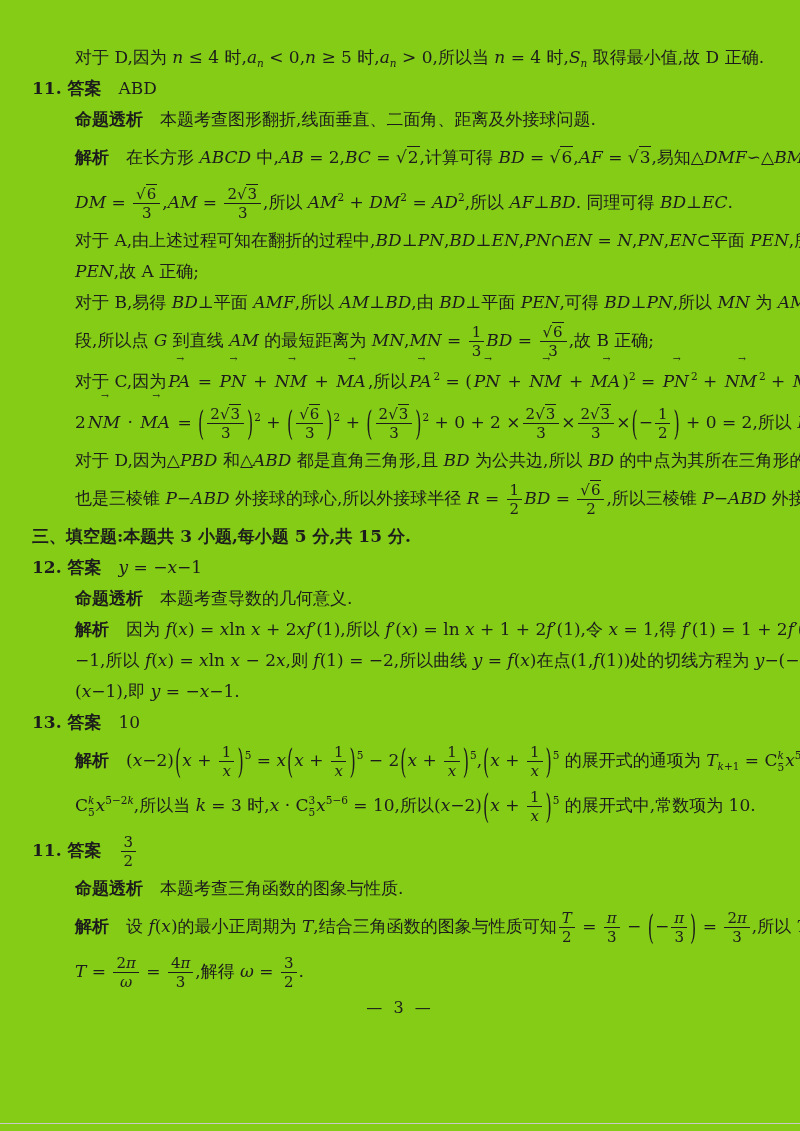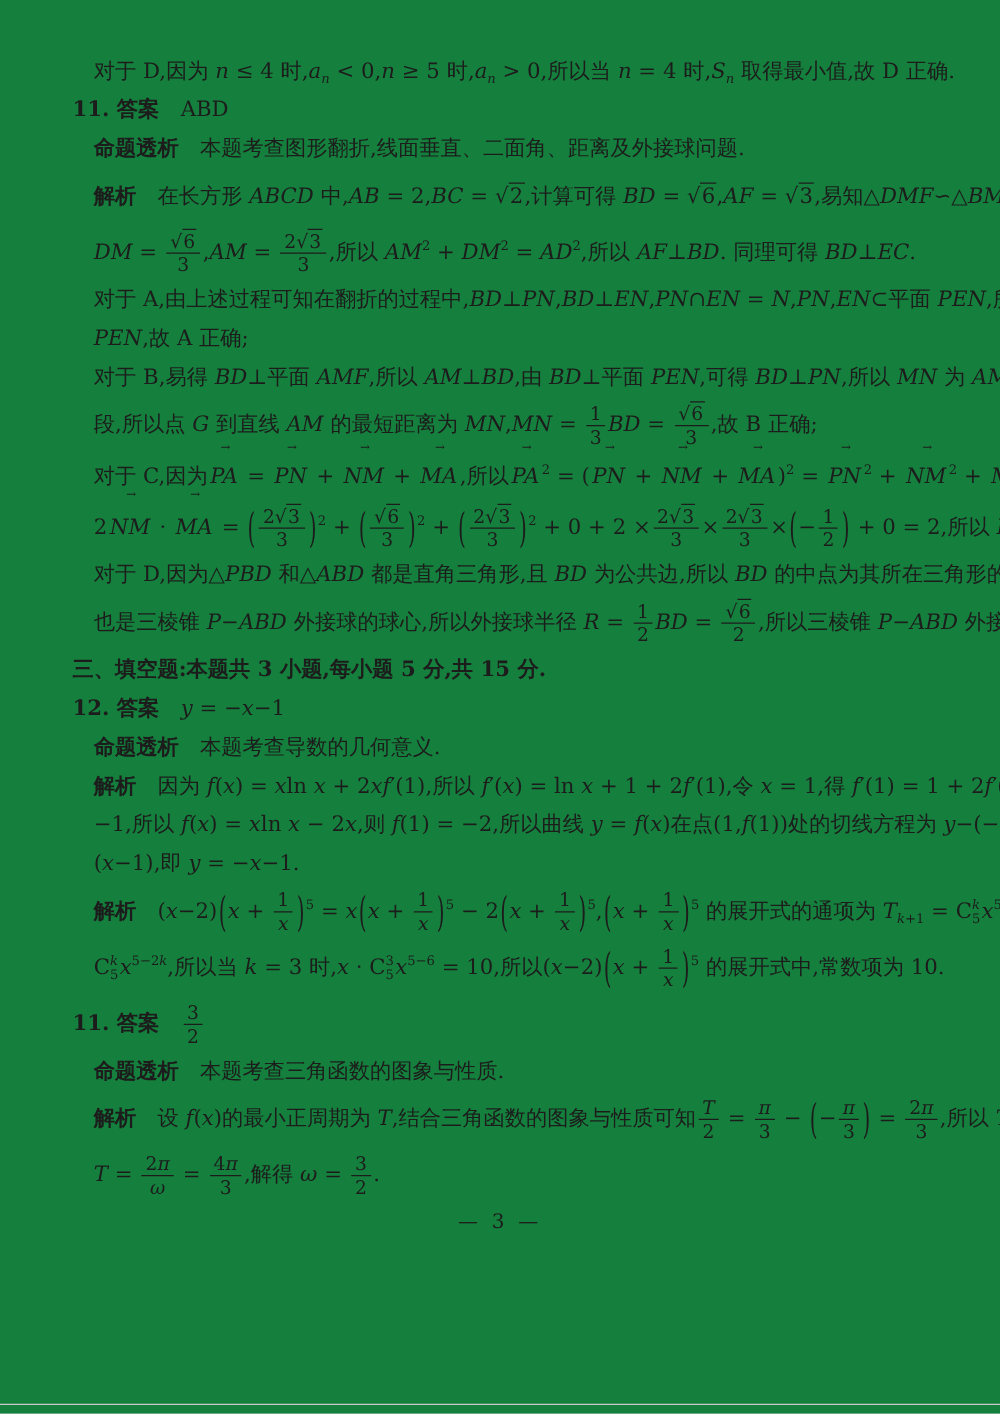--- a/index.html
+++ b/index.html
@@ -16,21 +16,21 @@
   .content{padding-top:42px;}
   .ln{
     height:31px;line-height:31px;
     padding-right:58px;
     white-space:nowrap;
     overflow:visible;
   }
   .ln.med{height:37px;line-height:37px;}
   .ln.tall{height:45px;line-height:45px;}
   .ind-body{padding-left:75px;}
-  .ind-num{padding-left:58px;}
+  .ind-num{padding-left:32px;}
   .bd{font-weight:bold;}
   i{font-style:italic;}
   
   .frac{
     display:inline-flex;flex-direction:column;align-items:center;
     vertical-align:middle;line-height:1.08;font-size:15px;
     margin:0 2px;text-align:center;
   }
   .frac .fn{border-bottom:1.2px solid currentColor;padding:0 3px 1px;}
   .frac .fd{padding-top:1px;}
@@ -60,21 +60,21 @@
     text-align:center;font-size:16px;margin-top:4px;letter-spacing:3px;
   }
   .bottom-rule{
     position:absolute;left:0;right:0;bottom:7px;
     border-top:1px solid #c9c9c9;
   }
 </style>
 </head>
 <body>
 
-<div class="page" style="color: rgb(28, 28, 28); background: #15803d;">
+<div class="page" style="color: rgb(28, 28, 28); background: #84cc16;">
   <div class="content" id="doc">
       <div class="ln ind-body">对于 <span class="up">D</span>,因为 <i>n</i> ≤ 4 时,<i>a</i><span class="subb"><i>n</i></span> &lt; 0,<i>n</i> ≥ 5 时,<i>a</i><span class="subb"><i>n</i></span> &gt; 0,所以当 <i>n</i> = 4 时,<i>S</i><span class="subb"><i>n</i></span> 取得最小值,故 <span class="up">D</span> 正确.</div>
       <div class="ln ind-num"><span class="bd">11. 答案</span>　<span class="up">ABD</span></div>
       <div class="ln ind-body"><span class="bd">命题透析</span>　本题考查图形翻折,线面垂直、二面角、距离及外接球问题.</div>
       <div class="ln ind-body tall"><span class="bd">解析</span>　在长方形 <i>ABCD</i> 中,<i>AB</i> = 2,<i>BC</i> = <span class="sq">√<span class="rv">2</span></span>,计算可得 <i>BD</i> = <span class="sq">√<span class="rv">6</span></span>,<i>AF</i> = <span class="sq">√<span class="rv">3</span></span>,易知△<i>DMF</i>∽△<i>BMA</i>,又 = ,所以</div>
       <div class="ln ind-body tall"><i>DM</i> = <span class="frac">
           <span class="fn"><span class="sq">√<span class="rv">6</span></span></span>
           <span class="fd">3</span>
         </span>,<i>AM</i> = <span class="frac">
           <span class="fn">2<span class="sq">√<span class="rv">3</span></span></span>
@@ -117,20 +117,21 @@
         </span><i>BD</i> = <span class="frac">
           <span class="fn"><span class="sq">√<span class="rv">6</span></span></span>
           <span class="fd">2</span>
         </span>,所以三棱锥 <i>P</i>−<i>ABD</i> 外接球的表面积</div>
       <div class="ln ind-num"><span class="bd">三、填空题:本题共 3 小题,每小题 5 分,共 15 分.</span></div>
       <div class="ln ind-num"><span class="bd">12. 答案</span>　<i>y</i> = −<i>x</i>−1</div>
       <div class="ln ind-body"><span class="bd">命题透析</span>　本题考查导数的几何意义.</div>
       <div class="ln ind-body"><span class="bd">解析</span>　因为 <i>f</i>(<i>x</i>) = <i>x</i><span class="up">ln</span> <i>x</i> + 2<i>xf</i>′(1),所以 <i>f</i>′(<i>x</i>) = <span class="up">ln</span> <i>x</i> + 1 + 2<i>f</i>′(1),令 <i>x</i> = 1,得 <i>f</i>′(1) = 1 + 2<i>f</i>′(1),解得 ′(1) =</div>
       <div class="ln ind-body">−1,所以 <i>f</i>(<i>x</i>) = <i>x</i><span class="up">ln</span> <i>x</i> − 2<i>x</i>,则 <i>f</i>(1) = −2,所以曲线 <i>y</i> = <i>f</i>(<i>x</i>)在点(1,<i>f</i>(1))处的切线方程为 <i>y</i>−(−2) = −1 ×</div>
       <div class="ln ind-body">(<i>x</i>−1),即 <i>y</i> = −<i>x</i>−1.</div>
+      <div class="ln ind-num"><span class="bd">13. 答案</span>　10</div>
       <div class="ln ind-body tall"><span class="bd">解析</span>　(<i>x</i>−2)<span class="bp">(</span><i>x</i> + <span class="frac">
           <span class="fn">1</span>
           <span class="fd"><i>x</i></span>
         </span><span class="bp">)</span><span class="sup">5</span> = <i>x</i><span class="bp">(</span><i>x</i> + <span class="frac">
           <span class="fn">1</span>
           <span class="fd"><i>x</i></span>
         </span><span class="bp">)</span><span class="sup">5</span> − 2<span class="bp">(</span><i>x</i> + <span class="frac">
           <span class="fn">1</span>
           <span class="fd"><i>x</i></span>
         </span><span class="bp">)</span><span class="sup">5</span>,<span class="bp">(</span><i>x</i> + <span class="frac">

